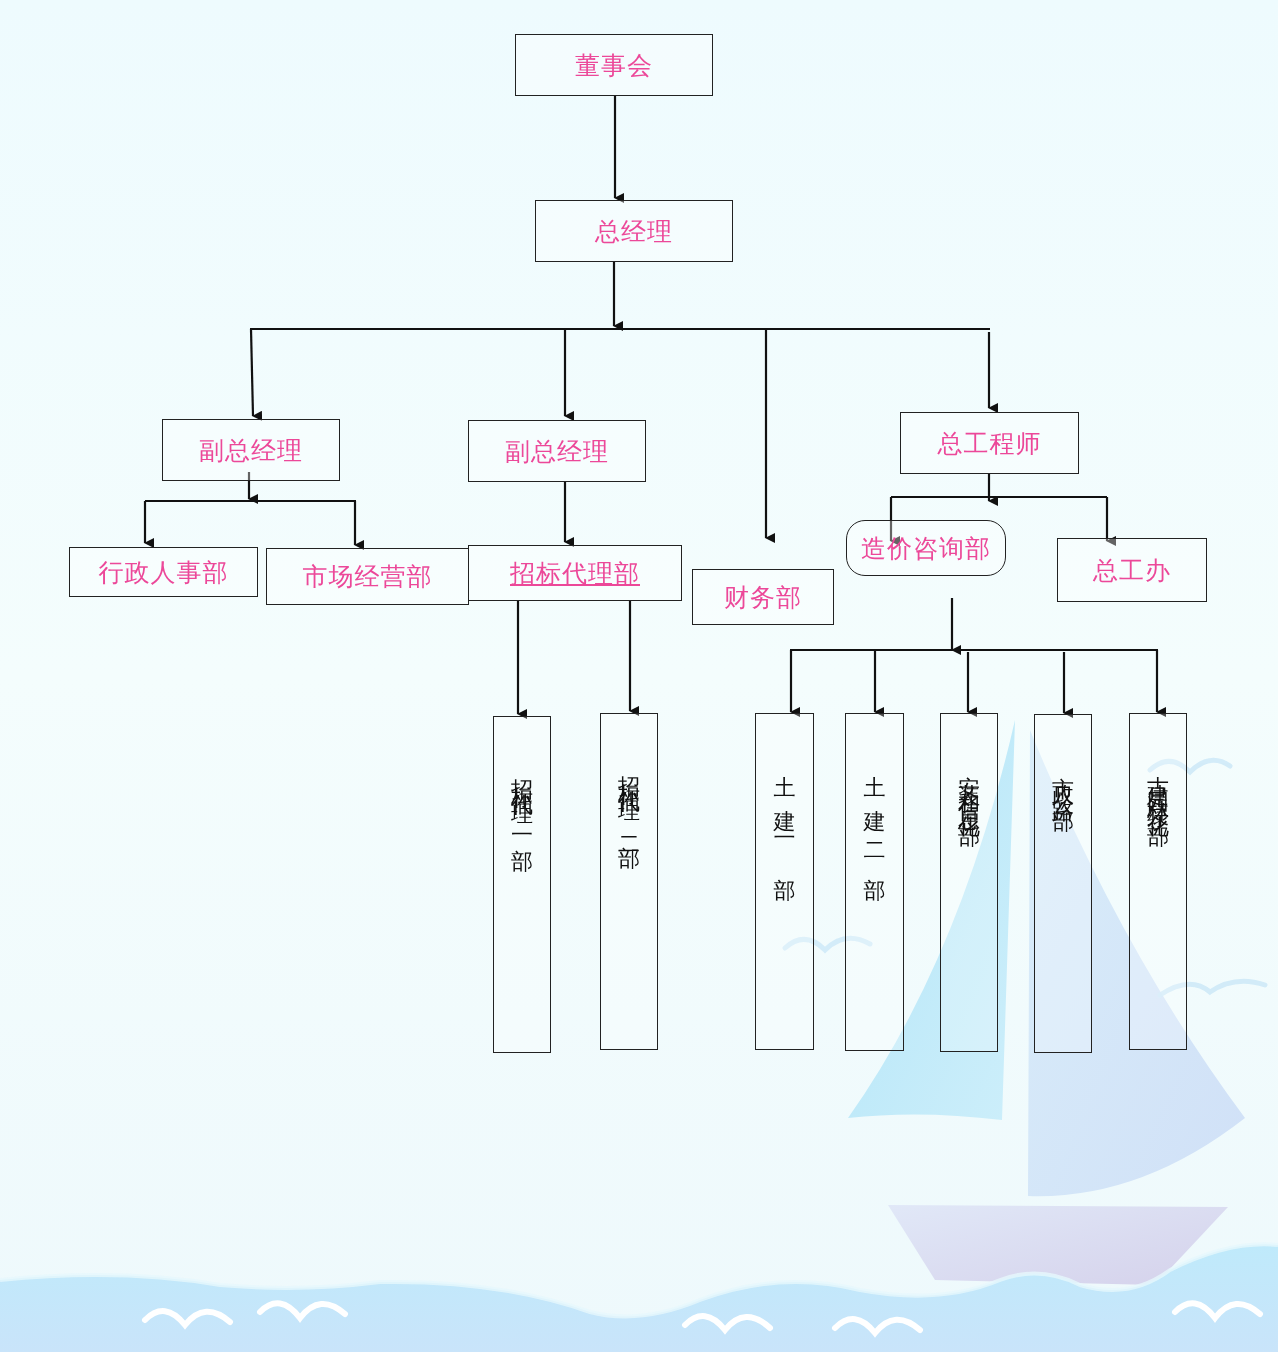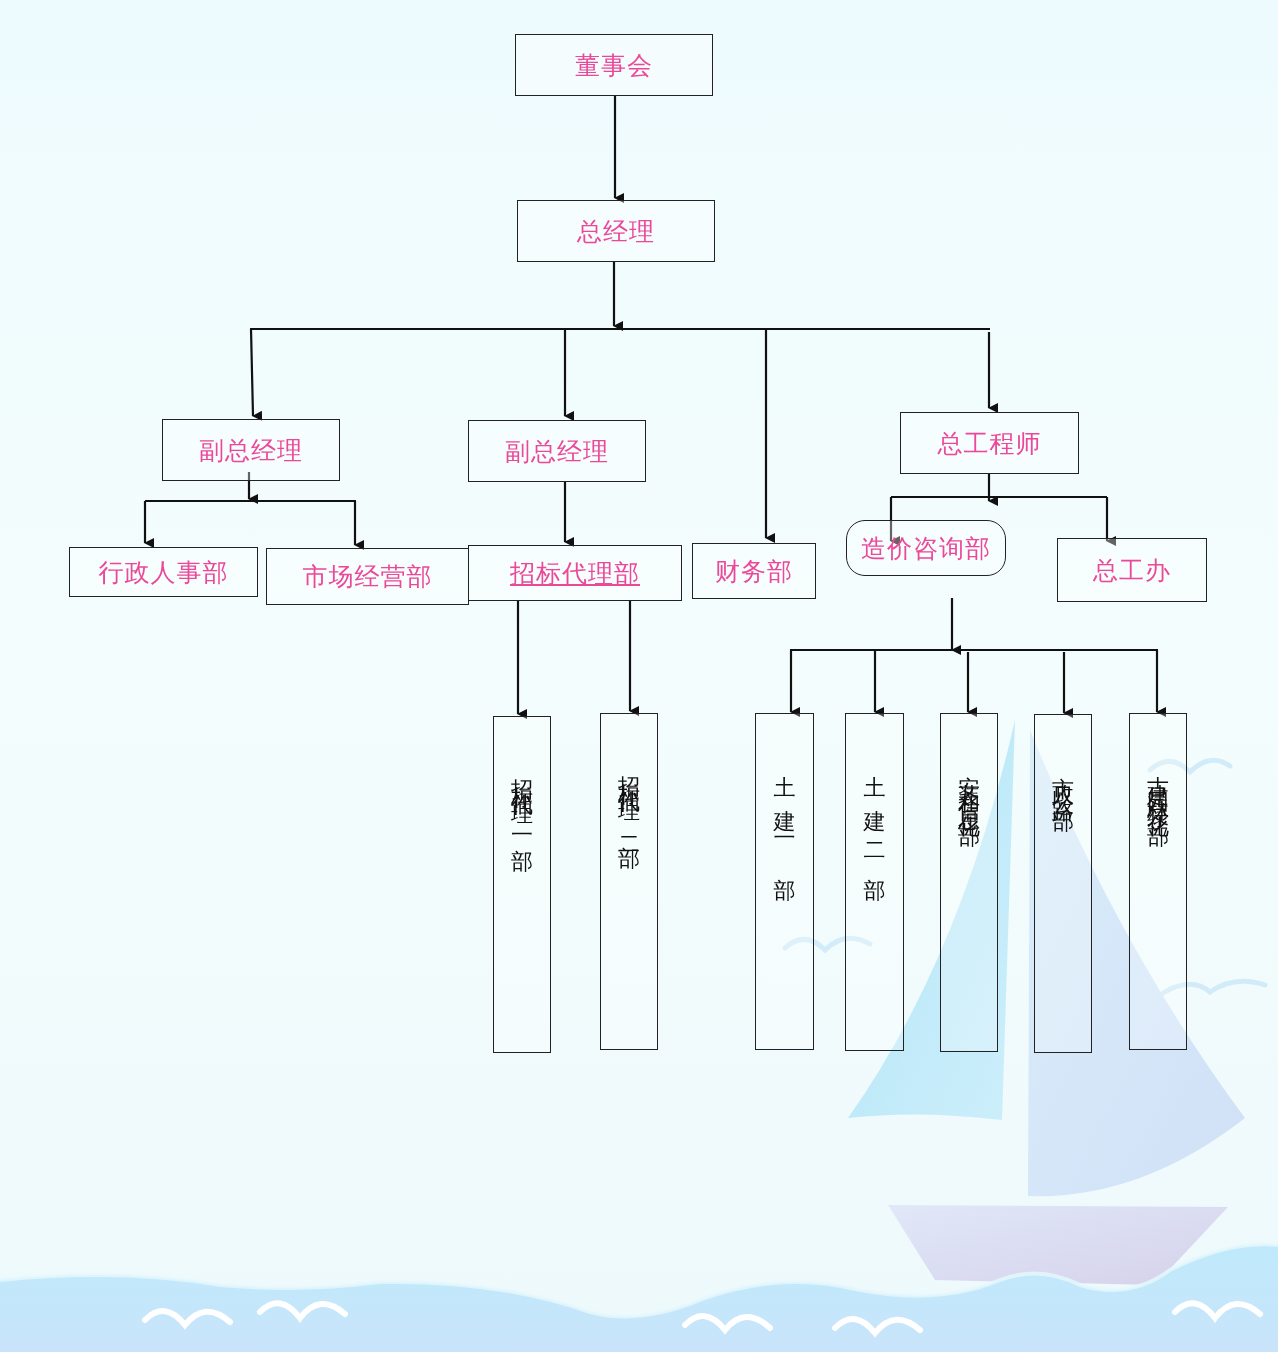--- a/index.html
+++ b/index.html
@@ -94,30 +94,30 @@
     <line x1="790" y1="650" x2="1158" y2="650"></line>
     <line x1="791" y1="650" x2="791" y2="712" marker-end="url(#arr)"></line>
     <line x1="875" y1="650" x2="875" y2="712" marker-end="url(#arr)"></line>
     <line x1="968" y1="652" x2="968" y2="712" marker-end="url(#arr)"></line>
     <line x1="1064" y1="652" x2="1064" y2="713" marker-end="url(#arr)"></line>
     <line x1="1157" y1="650" x2="1157" y2="712" marker-end="url(#arr)"></line>
   </g>
 </svg>
 
 <div class="box" style="left:515px;top:34px;width:198px;height:62px;">董事会</div>
-<div class="box" style="left:517px;top:200px;width:198px;height:62px;">总经理</div>
+<div class="box" style="left:535px;top:200px;width:198px;height:62px;">总经理</div>
 
 <div class="box" style="left:162px;top:419px;width:178px;height:62px;">副总经理</div>
 <div class="box" style="left:468px;top:420px;width:178px;height:62px;">副总经理</div>
 <div class="box" style="left:900px;top:412px;width:179px;height:62px;text-align:right;">总工程师</div>
 
 <div class="box" style="left:69px;top:547px;width:189px;height:50px;">行政人事部</div>
 <div class="box" style="left:266px;top:548px;width:203px;height:57px;">市场经营部</div>
 <div class="box" style="left:468px;top:545px;width:214px;height:56px;text-decoration:underline;">招标代理部</div>
-<div class="box" style="left:692px;top:543px;width:124px;height:56px;">财务部</div>
+<div class="box" style="left:692px;top:569px;width:142px;height:56px;">财务部</div>
 <div class="box" style="left:846px;top:520px;width:160px;height:56px;border-radius:19px;">造价咨询部</div>
 <div class="box" style="left:1057px;top:538px;width:150px;height:64px;">总工办</div>
 
 <div class="vbox" style="left:493px;top:716px;width:58px;height:337px;">
     <span class="vtext">招标代理　一部</span>
   </div>
 <div class="vbox" style="left:600px;top:713px;width:58px;height:337px;">
     <span class="vtext">招标代理　二部</span>
   </div>
 <div class="vbox" style="left:755px;top:713px;width:59px;height:337px;">

